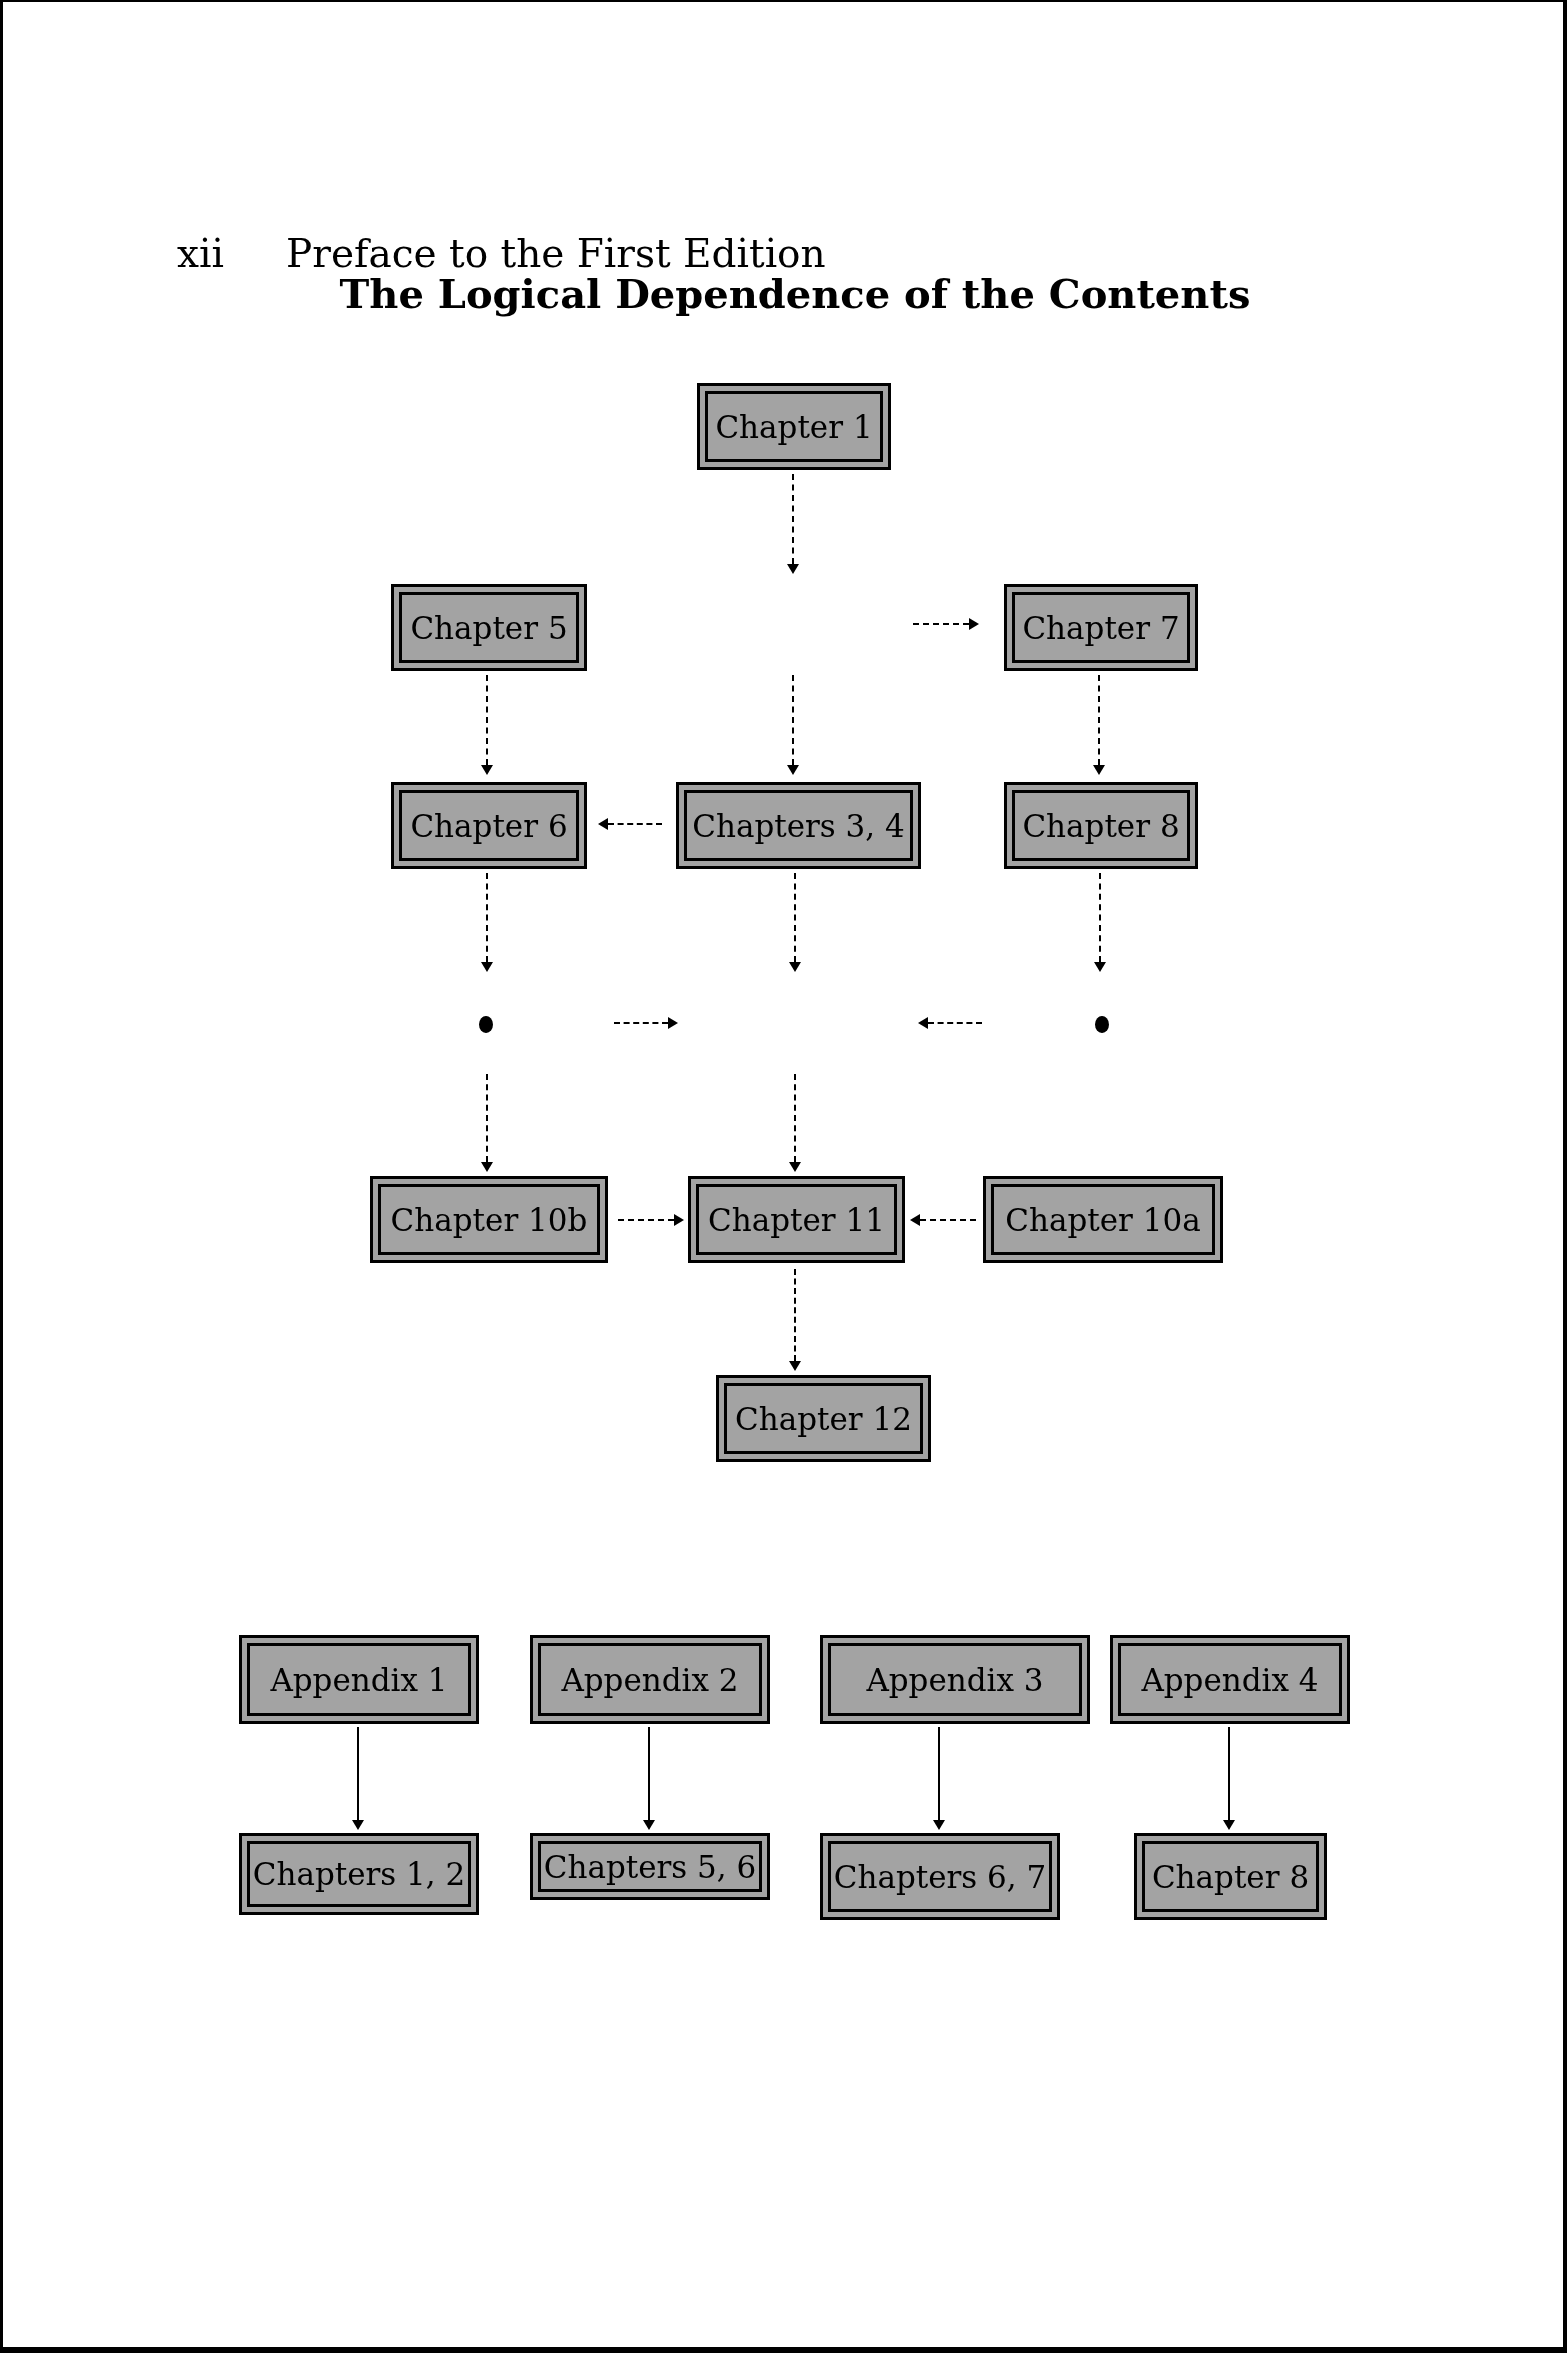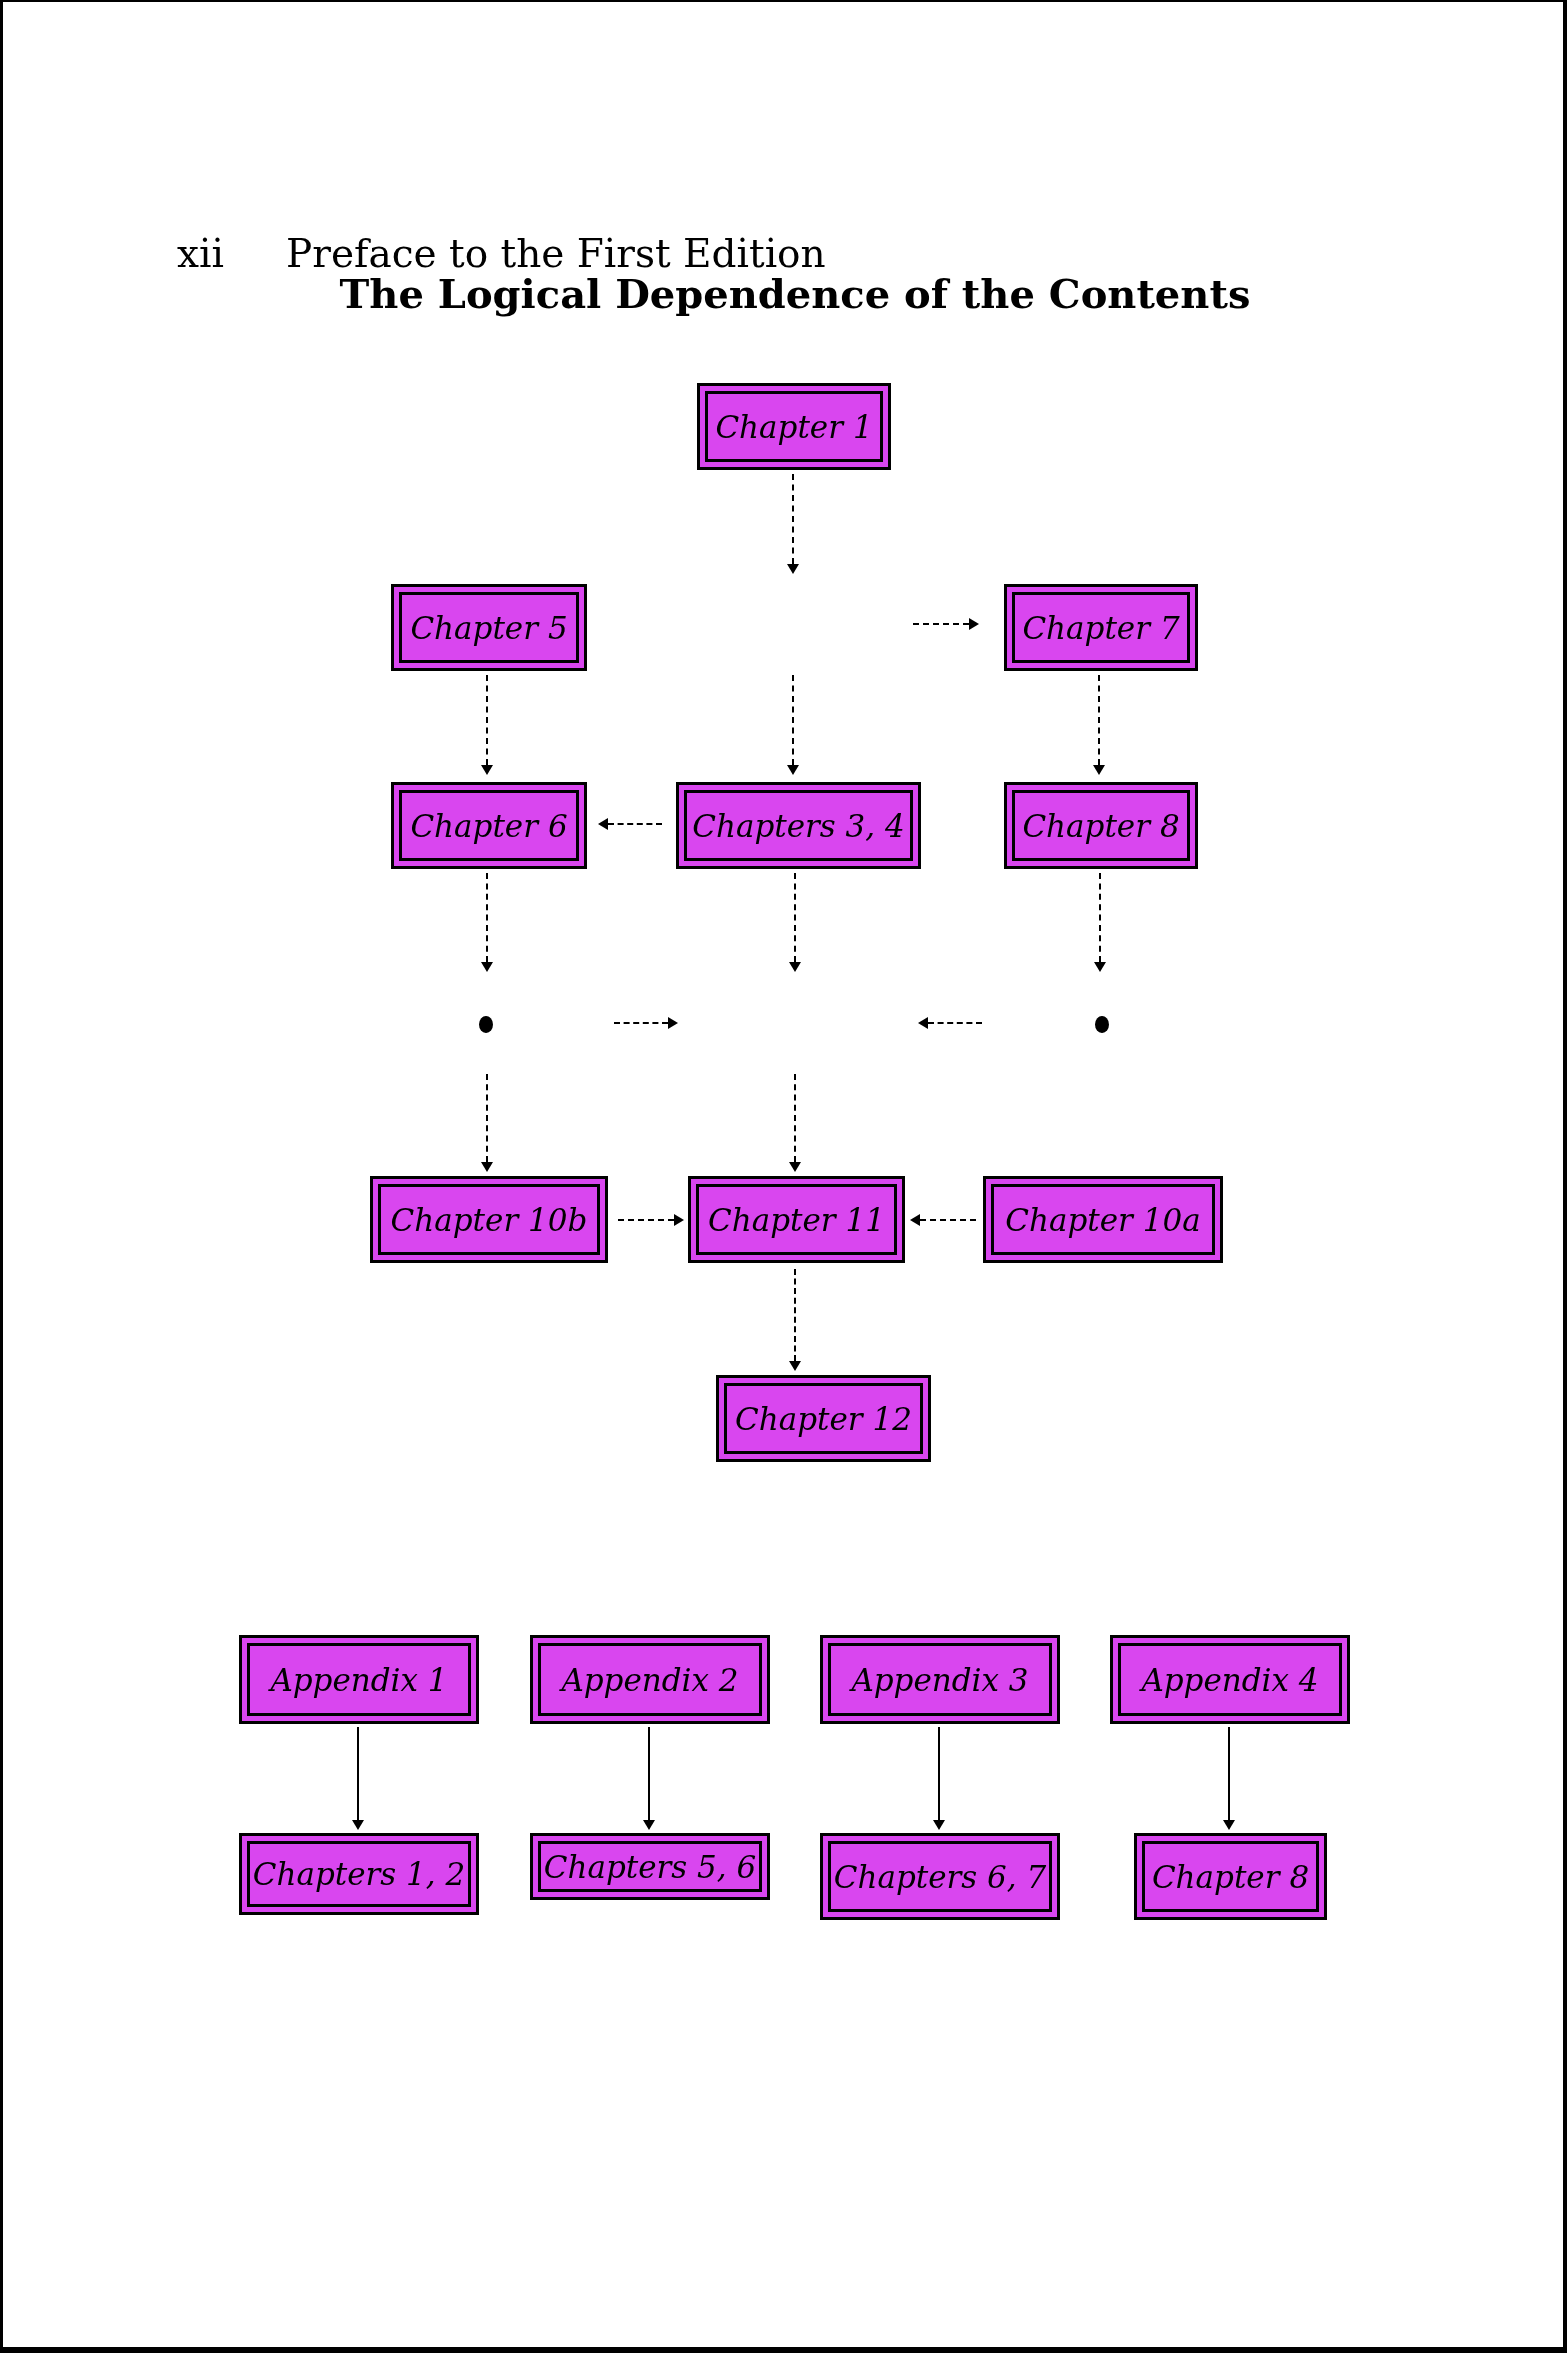--- a/index.html
+++ b/index.html
@@ -16,21 +16,21 @@
   }
   .running-head{position:absolute;top:231px;font-size:39px;line-height:1.1;}
   .page-num{left:174px;}
   .head-title{left:283px;}
   .fig-title{
     position:absolute;top:268px;left:792px;transform:translateX(-50%);
     font-size:40px;font-weight:bold;white-space:nowrap;
   }
   .node{
     position:absolute;box-sizing:border-box;
-    border:3.5px solid #000;background:#d946ef;padding:5px;font-style:italic;
+    border:3.5px solid #000;background:#a3a3a3;padding:5px;
   }
   .node-inner{
     box-sizing:border-box;width:100%;height:100%;
     border:3.5px solid #000;
     display:flex;align-items:center;justify-content:center;
     font-size:31px;white-space:nowrap;
   }
   .dot{
     position:absolute;width:14px;height:17.4px;background:#000;border-radius:50%;
   }
@@ -122,21 +122,21 @@
   <div class="arrow-h head-left" style="left:917px;top:1217px;width:56px"></div>
 
   <div class="arrow-v" style="left:791px;top:1267px;height:92px"></div>
 
   <div class="node" style="left:236px;top:1633px;width:240px;height:89px">
     <div class="node-inner">Appendix 1</div>
   </div>
   <div class="node" style="left:527px;top:1633px;width:240px;height:89px">
     <div class="node-inner">Appendix 2</div>
   </div>
-  <div class="node" style="left:817px;top:1633px;width:240px;height:89px">
+  <div class="node" style="left:817px;top:1633px;width:270px;height:89px">
     <div class="node-inner">Appendix 3</div>
   </div>
   <div class="node" style="left:1107px;top:1633px;width:240px;height:89px">
     <div class="node-inner">Appendix 4</div>
   </div>
 
   <div class="node" style="left:236px;top:1831px;width:240px;height:82px">
     <div class="node-inner">Chapters 1, 2</div>
   </div>
   <div class="node" style="left:527px;top:1831px;width:240px;height:67px">

